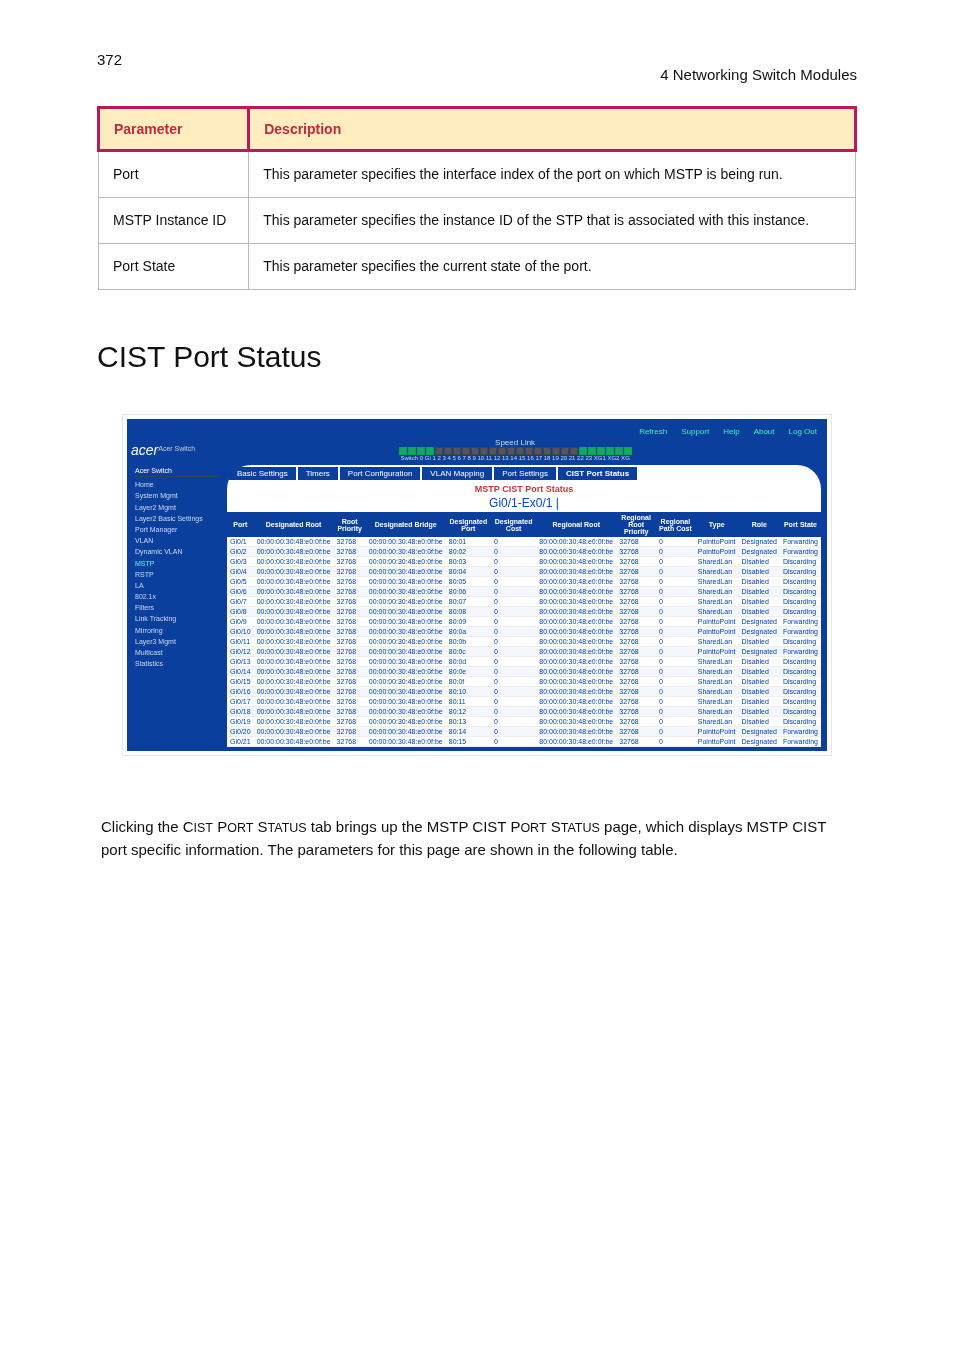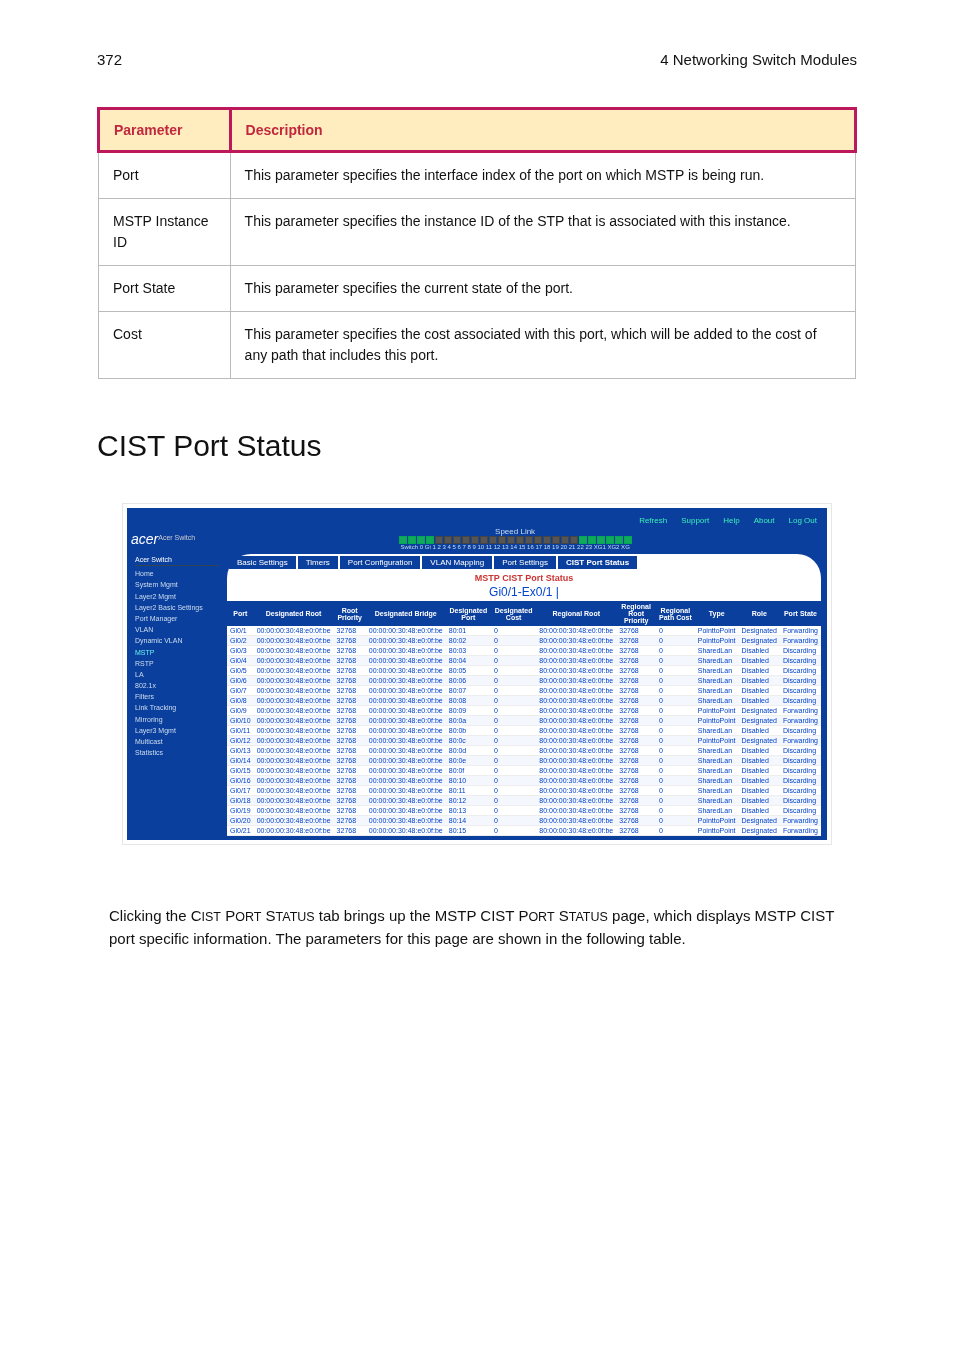--- a/index.html
+++ b/index.html
@@ -1,17 +1,17 @@
 <!DOCTYPE html>
 <html><head>
 <meta charset="utf-8">
 <style>
   body{margin:0;background:#fff;font-family:Verdana,Arial,sans-serif;color:#111;font-size:15px;}
   .page{width:760px;margin:0 auto;padding:52px 96px 40px 96px;}
-  .hdr{font-size:15px;line-height:1;margin-bottom:40px;display:flex;justify-content:space-between;}
+  .hdr{font-size:15px;line-height:1;margin-bottom:24px;display:flex;justify-content:space-between;flex-direction:column;}
   .hdr-left{text-align:left;}
   .hdr-right{text-align:right;}
   table.main{border-collapse:collapse;width:100%;font-size:14px;margin-bottom:50px;}
   table.main th{background:#ffedbf;color:#c2283d;text-align:left;padding:12px 14px;font-weight:bold;border:3px solid #be185d;}
   table.main td{padding:12px 14px;border:1px solid #bbb;vertical-align:top;line-height:1.5;}
   .h2{font-size:30px;margin:30px 0 40px;font-weight:normal;}
   .shot{width:700px;margin:0 auto 60px;border:1px solid #e6e6e6;background:#fff;padding:4px;}
   .frame{background:#0b3f9e;padding:8px 4px 4px;font-family:Verdana,Arial,sans-serif;font-size:8px;color:#fff;}
   .topbar{display:flex;justify-content:space-between;padding:0 6px 2px;color:#39f0b8;font-size:8px;text-align:center;}
   .brand{display:flex;align-items:center;gap:12px;}
@@ -27,21 +27,21 @@
   .subhdr{color:#c33;text-align:center;font-weight:bold;padding:4px 0 2px;font-size:9px;}
   .linklink{text-align:center;color:#0045cf;font-size:12px;margin-bottom:2px;}
   .content{display:flex;gap:4px;padding-right:2px;}
   .side{width:84px;background:#0b3f9e;padding:4px;font-size:7px;line-height:1.6;}
   .side a{color:#cde;display:block;}
   .side .sel{color:#6ee;}
   .datatab{flex:1;border-collapse:collapse;font-size:7px;background:#fff;color:#000;}
   .datatab th{background:#0b3f9e;color:#fff;padding:2px 3px;font-weight:bold;}
   .datatab td{padding:1px 3px;border-bottom:1px solid #eee;white-space:nowrap;color:#0042c8;}
   .datatab tr:nth-child(even) td{background:#f5f7ff;}
-  .body-txt{font-size:15px;line-height:1.5;margin:30px 12px;}
+  .body-txt{font-size:15px;line-height:1.5;margin:30px 4px;}
 </style>
 </head>
 <body>
 
 <div class="page">
   <div class="hdr">
     <span class="hdr-left">372</span>
     <span class="hdr-right">4 Networking Switch Modules</span>
   </div>
 
@@ -57,24 +57,20 @@
           <td>Port</td>
           <td>This parameter specifies the interface index of the port on which MSTP is being run.</td>
         </tr>
         <tr>
           <td>MSTP Instance ID</td>
           <td>This parameter specifies the instance ID of the STP that is associated with this instance.</td>
         </tr>
         <tr>
           <td>Port State</td>
           <td>This parameter specifies the current state of the port.</td>
-        </tr>
-        <tr>
-          <td>Cost</td>
-          <td>This parameter specifies the cost associated with this port, which will be added to the cost of any path that includes this port.</td>
         </tr>
       </tbody>
   </table>
 
   <div class="h2">CIST Port Status</div>
 
   <div class="shot">
     <div class="frame">
       <div class="topbar">
         <span></span>

